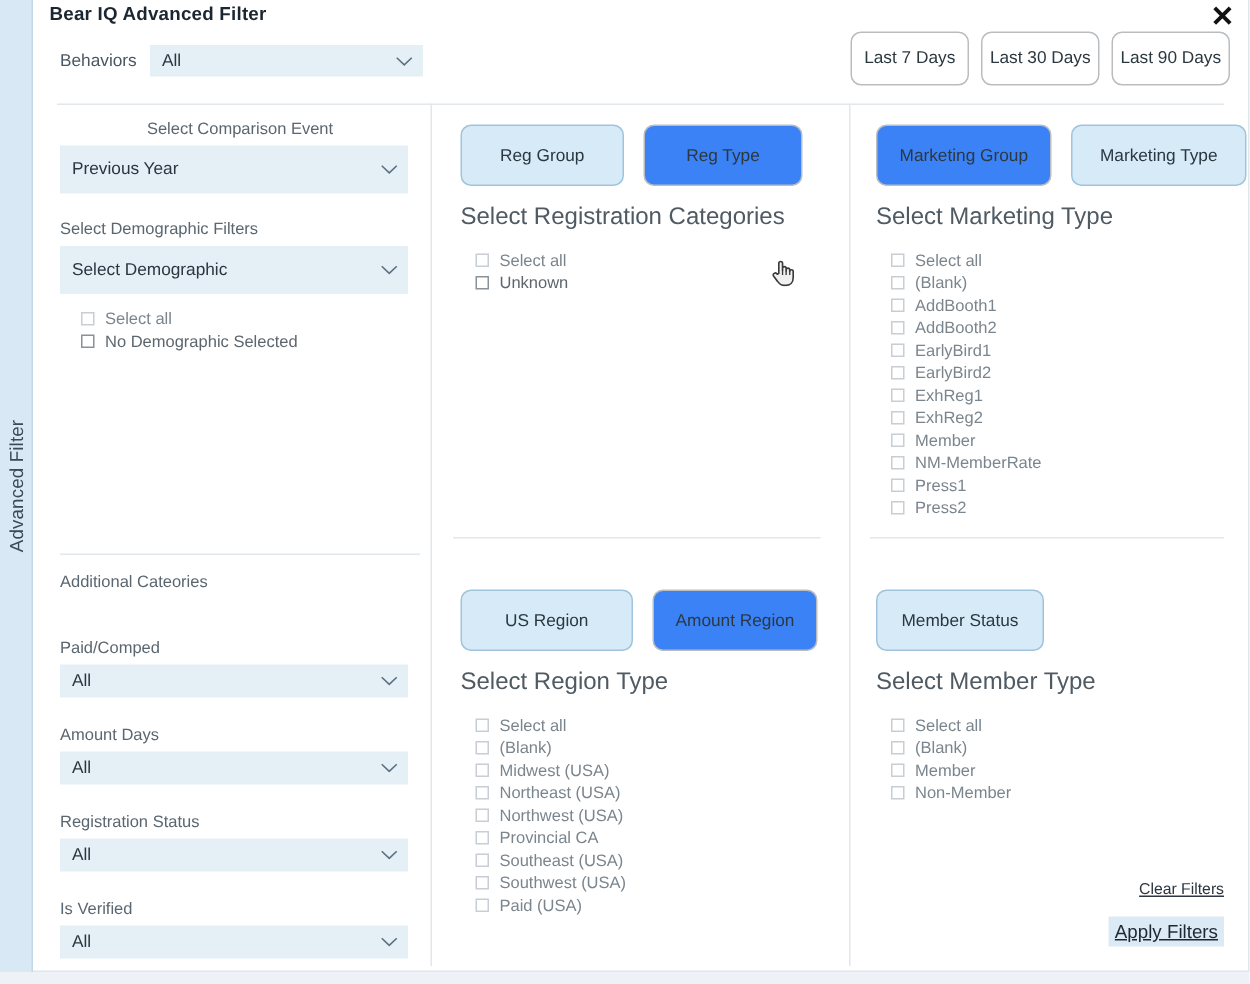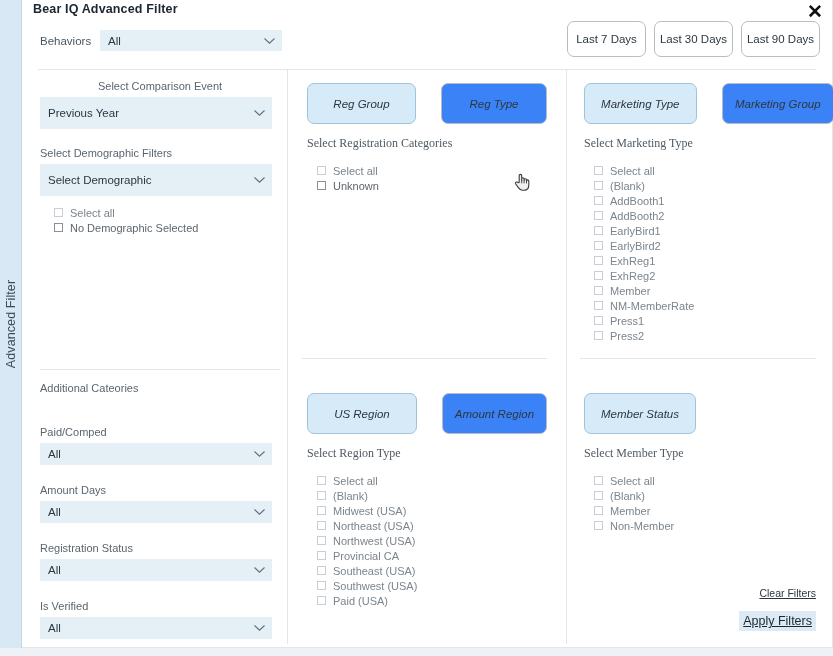--- a/index.html
+++ b/index.html
@@ -209,22 +209,21 @@
 
   .addl-title {
     font-size: 11px;
     color: #5a6670;
   }
 
   
   .group { position: absolute; }
   .tabs {
     display: flex;
-    gap: 25px;
-    font-style: italic;
+    gap: 13px;
   }
   .tab {
     height: 41px;
     border-radius: 7px;
     display: flex;
     align-items: center;
     justify-content: center;
     font-size: 11.5px;
     color: #2c3840;
     cursor: pointer;
@@ -233,23 +232,22 @@
     border: 1px solid #b9bdc0;
     padding: 0 6px;
     text-align: center;
   }
   .tab.active {
     background: #d6eaf7;
     border-color: #9fc4dc;
   }
   .group-sublabel {
     margin-top: 12px;
-    font-size: 12px;
+    font-size: 16px;
     color: #4f5a63;
-    font-family: Liberation Serif, serif;
   }
   .group .check-list { margin-top: 12px; margin-left: 10px; }
 
   
   .cursor-hand {
     position: absolute;
     left: 514px;
     top: 172px;
     width: 17px;
     height: 19px;
@@ -470,22 +468,22 @@
           </div>
         <div class="check-row">
             <span class="cbox"></span>
             <span class="check-label">Paid (USA)</span>
           </div>
       </div>
     </div>
 
     <div class="group" style="left:562px; top:83px; width:250px;">
       <div class="tabs">
+        <div class="tab" style="width:117px;">Marketing Group</div>
         <div class="tab active" style="width:117px;">Marketing Type</div>
-        <div class="tab" style="width:117px;">Marketing Group</div>
       </div>
       <div class="group-sublabel">Select Marketing Type</div>
       <div class="check-list">
         <div class="check-row">
             <span class="cbox"></span>
             <span class="check-label">Select all</span>
           </div>
         <div class="check-row">
             <span class="cbox"></span>
             <span class="check-label">(Blank)</span>

